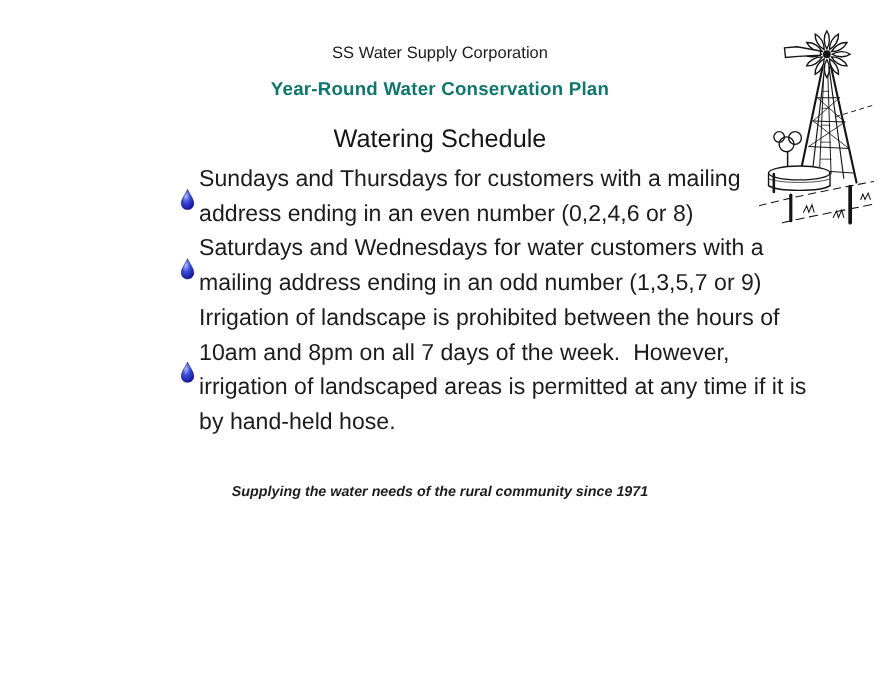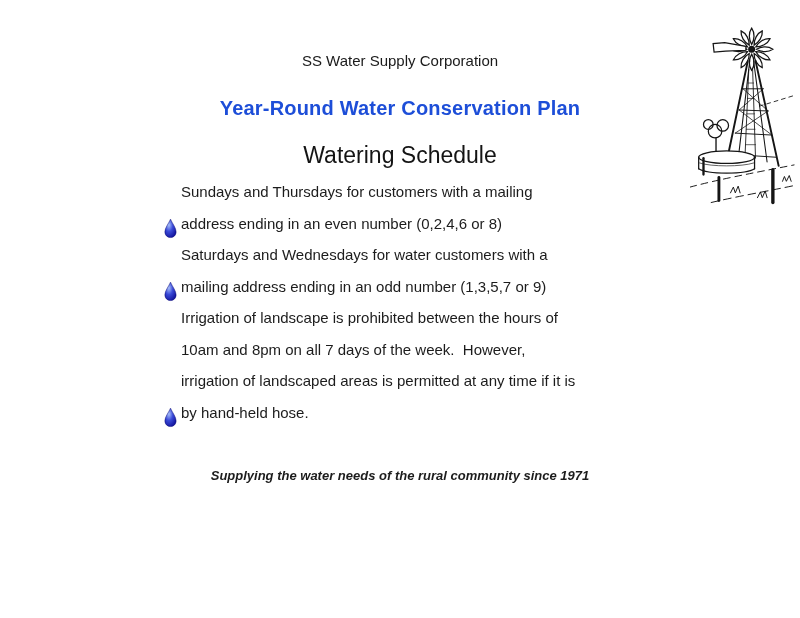--- a/index.html
+++ b/index.html
@@ -7,31 +7,31 @@
   .page {
     position: relative;
     width: 800px;
     height: 618px;
     background: #ffffff;
     overflow: hidden;
     font-family: "Liberation Sans", sans-serif;
     color: #1c1c1c;
   }
   .org-name {
-    padding-top: 52px;
+    padding-top: 40px;
     text-align: center;
     font-size: 15px;
     color: #1a1a1a;
   }
   .doc-title {
-    margin-top: 28px;
-    text-align: center;
-    font-size: 20px;
+    margin-top: 14px;
+    text-align: center;
+    font-size: 17px;
     font-weight: 700;
-    color: #1d4ed8;
+    color: #0f766e;
     letter-spacing: 0.2px;
   }
   .doc-subtitle {
     margin-top: 22px;
     text-align: center;
     font-size: 23px;
     font-weight: 400;
     color: #141414;
   }
   .intro {
@@ -40,22 +40,22 @@
     line-height: 31px;
     white-space: pre-wrap;
     color: #1c1c1c;
   }
   .rules {
     list-style: none;
     margin: 7px 0 0 163px;
   }
   .rules li {
     display: flex;
-    align-items: flex-end;
-    font-size: 15px;
+    align-items: center;
+    font-size: 21px;
     line-height: 31.5px;
   }
   .drop-icon {
     width: 15px;
     height: 21px;
     margin: 5px 3px 0 0;
     flex: none;
   }
   .rule-text { white-space: pre-wrap; }
   .tagline {

